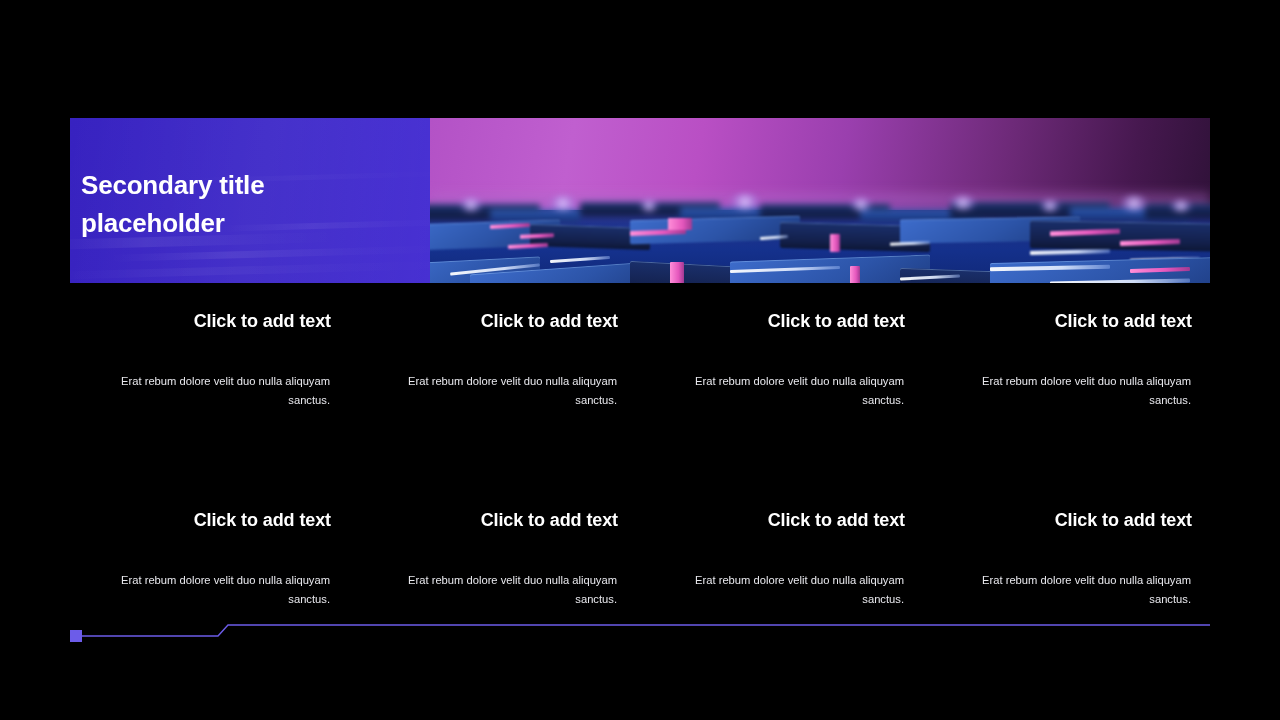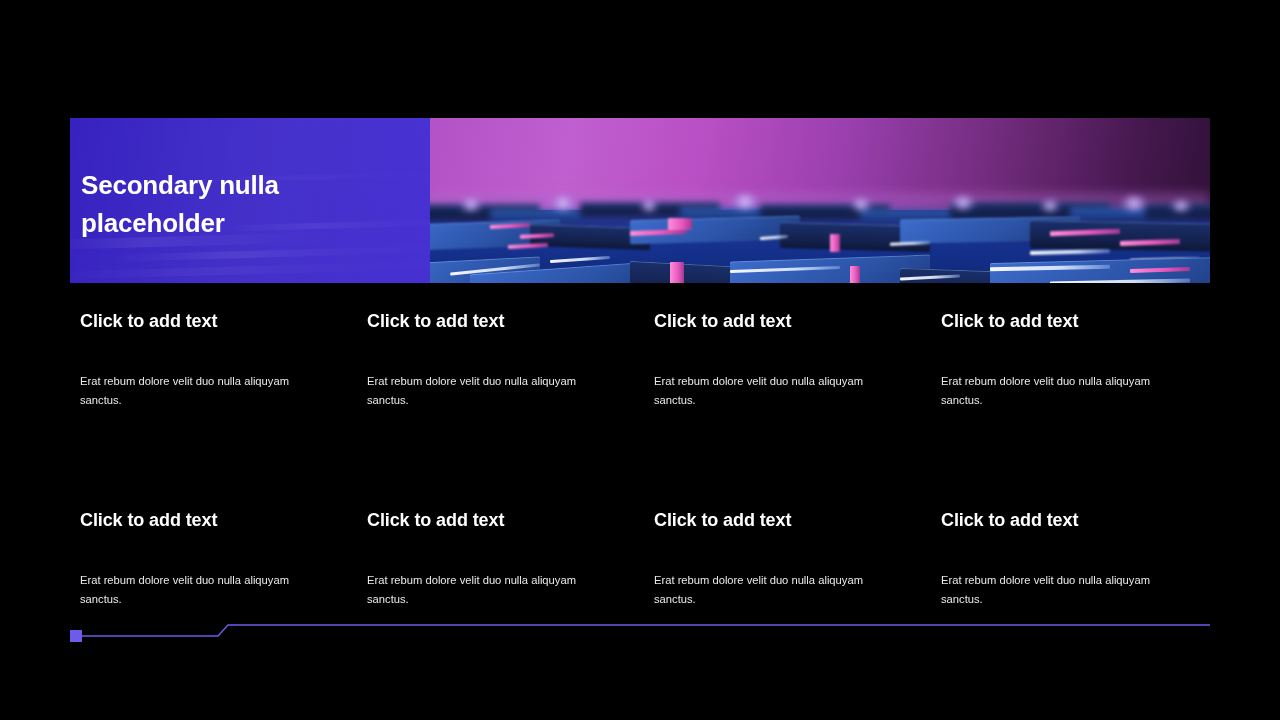--- a/index.html
+++ b/index.html
@@ -142,20 +142,21 @@
   .photo .blurwrap { position:absolute; inset:0; filter: blur(1.3px); }
   .photo .blurwrap.far { filter: blur(3.2px); }
   .photo .blurwrap.near { filter: blur(0.6px); }
 
   
   .grid {
     position: absolute;
     left: 80px;
     top: 310px;
     width: 1130px;
+    text-align: right;
   }
   .grid-row { display: flex; }
   .grid-row.row2 { margin-top: 99px; }
   .cell {
     width: 287px;
     flex: 0 0 287px;
     box-sizing: border-box;
     padding-right: 36px;
   }
   .cell h3 {
@@ -198,21 +199,21 @@
 <div id="slide">
 
   <div class="header-band">
 
     <div class="title-card">
       <div class="streak s1"></div>
       <div class="streak s2"></div>
       <div class="streak s3"></div>
       <div class="streak s4"></div>
       <div class="streak s5"></div>
-      <div class="title-text">Secondary nulla placeholder</div>
+      <div class="title-text">Secondary title placeholder</div>
     </div>
 
     <div class="photo">
       <div class="haze"></div>
       <div class="floor"></div>
 
       <div class="blurwrap far">
         <div class="blk dark" style="left:-10px; top:86px; width:120px; height:16px;"></div>
         <div class="blk" style="left:60px; top:92px; width:90px; height:12px;"></div>
         <div class="blk dark" style="left:150px; top:84px; width:140px; height:14px;"></div>

